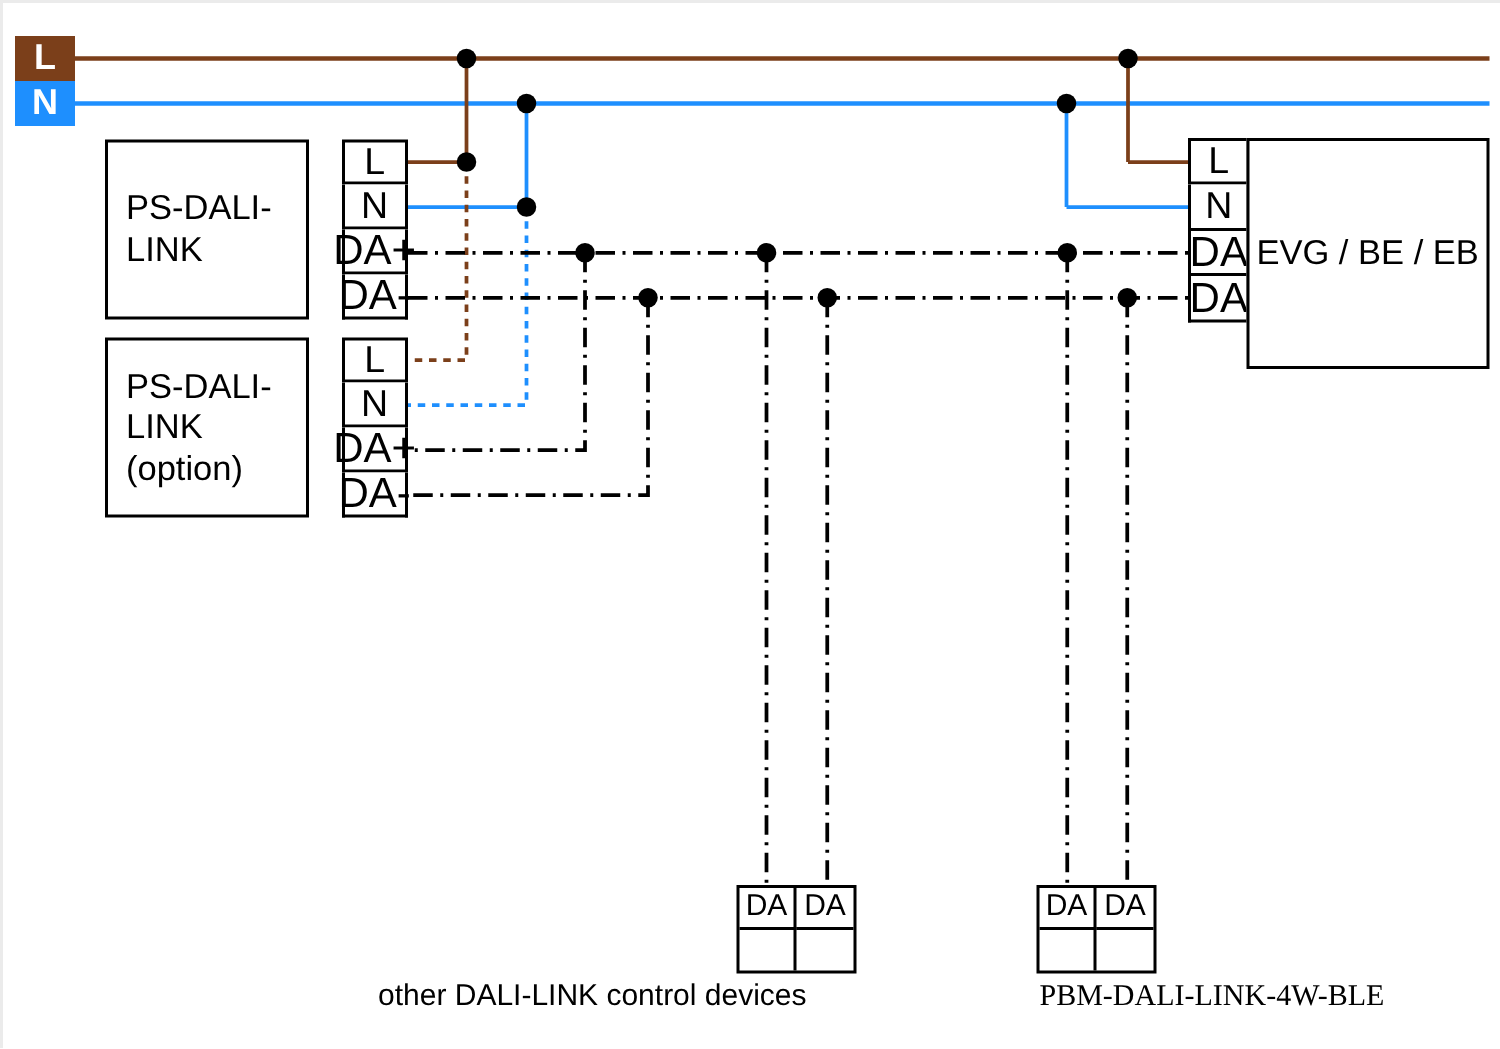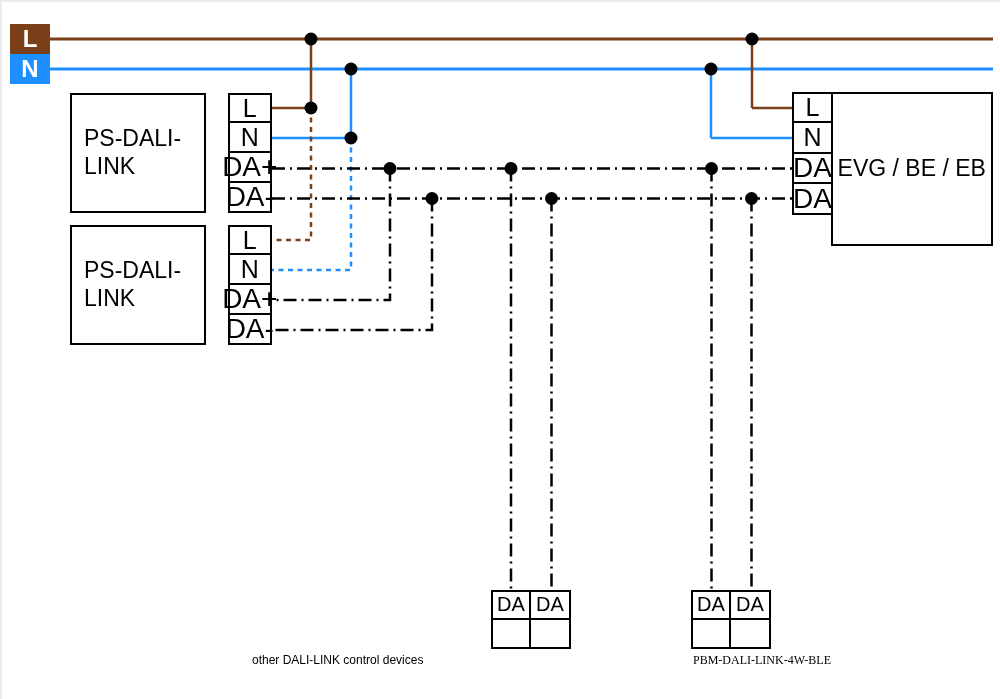--- a/index.html
+++ b/index.html
@@ -70,21 +70,21 @@
   .mb-left { left: 491px; top: 590px; }
   .mb-right { left: 691px; top: 590px; }
   .mb-cell {
     box-sizing: border-box;
     display: flex; align-items: center; justify-content: center;
     font-size: 20px;
   }
   .mb-cell.r1 { border-bottom: 2.5px solid #000; }
   .mb-cell.c1 { border-right: 2.5px solid #000; }
 
-  .caption { position: absolute; font-size: 12px; white-space: nowrap; }
+  .caption { position: absolute; font-size: 20px; white-space: nowrap; }
   .cap-left { left: 252px; top: 653px; }
   .cap-right { left: 693px; top: 653px; font-family: Liberation Serif, serif; }
 </style>
 </head>
 <body>
 
 <div class="canvas">
 
   <svg class="wires" width="1000" height="699" viewBox="0 0 1000 699">
 
@@ -144,20 +144,21 @@
   </div>
   <div class="termcol tc-ps1">
     <div class="tcell big">L</div>
     <div class="tcell big">N</div>
     <div class="tcell">DA+</div>
     <div class="tcell">DA-</div>
   </div>
 
   <div class="device ps-box ps2">
     <div class="device-label">PS-DALI-LINK</div>
+    <div class="device-label">(option)</div>
   </div>
   <div class="termcol tc-ps2">
     <div class="tcell big">L</div>
     <div class="tcell big">N</div>
     <div class="tcell">DA+</div>
     <div class="tcell">DA-</div>
   </div>
 
   <div class="termcol tc-evg">
     <div class="tcell big">L</div>

